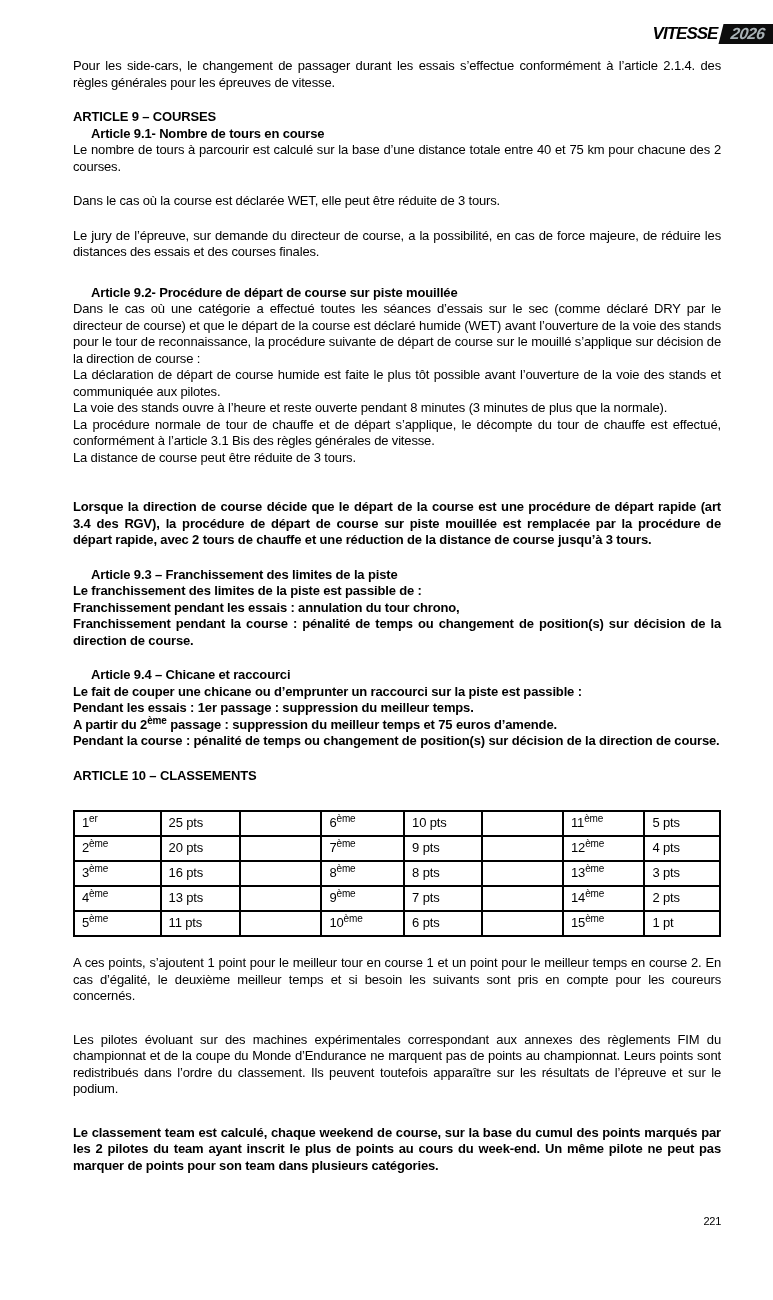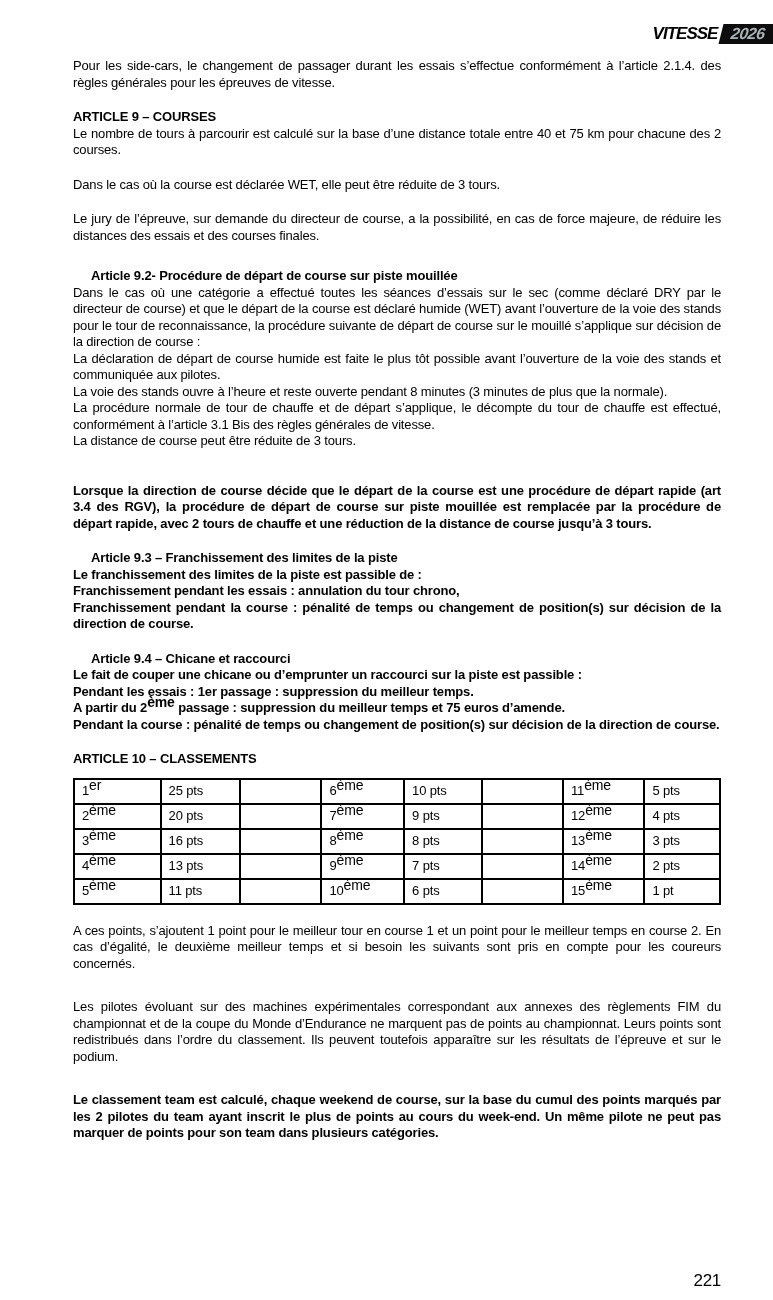--- a/index.html
+++ b/index.html
@@ -44,59 +44,60 @@
     text-align:justify;
   }
   .doc p{margin:0;}
   .doc .h{font-weight:bold;text-align:left;}
   .doc .sub{padding-left:18px;}
   .doc .b{font-weight:bold;}
   .gap{margin-top:18px !important;}
   .gap-lg{margin-top:33px !important;}
   .gap-md{margin-top:27px !important;}
   .gap-jury{margin-top:24px !important;}
-  sup{font-size:14px;line-height:0;}
+  sup{font-size:10px;line-height:0;}
   
   table.points{
     border-collapse:collapse;
     width:100%;
-    margin-top:10px;
+    margin-top:26px;
     table-layout:fixed;
   }
   table.points td{
     border:2px solid #000;
     height:23px;
     padding:0 0 0 7px;
     font-size:13px;
     text-align:left;
     vertical-align:middle;
   }
   
   .page-number{
-    position:absolute;top:1271px;right:52px;
-    font-size:17px;letter-spacing:-0.3px;
+    position:absolute;top:1215px;right:52px;
+    font-size:11px;letter-spacing:-0.3px;
   }
 </style>
 </head>
 <body>
 
 <div class="page">
 
   <div class="header">
     <span class="brand">VITESSE</span>
     <div class="banner" style="background: rgb(13, 13, 13);">
       <span style="color: rgb(169, 178, 182);">2026</span>
     </div>
   </div>
 
   <div class="doc">
 
     <p>Pour les side-cars, le changement de passager durant les essais s’effectue conformément à l’article 2.1.4. des règles générales pour les épreuves de vitesse.</p>
 
     <p class="h gap">ARTICLE 9 – COURSES</p>
+    <p class="h sub">Article 9.1- Nombre de tours en course</p>
     <p>Le nombre de tours à parcourir est calculé sur la base d’une distance totale entre 40 et 75 km pour chacune des 2 courses.</p>
 
     <p class="gap">Dans le cas où la course est déclarée WET, elle peut être réduite de 3 tours.</p>
 
     <p class="gap">Le jury de l’épreuve, sur demande du directeur de course, a la possibilité, en cas de force majeure, de réduire les distances des essais et des courses finales.</p>
 
     <p class="h sub gap-jury">Article 9.2- Procédure de départ de course sur piste mouillée</p>
     <p>Dans le cas où une catégorie a effectué toutes les séances d’essais sur le sec (comme déclaré DRY par le directeur de course) et que le départ de la course est déclaré humide (WET) avant l’ouverture de la voie des stands pour le tour de reconnaissance, la procédure suivante de départ de course sur le mouillé s’applique sur décision de la direction de course :</p>
     <p>La déclaration de départ de course humide est faite le plus tôt possible avant l’ouverture de la voie des stands et communiquée aux pilotes.</p>
     <p>La voie des stands ouvre à l’heure et reste ouverte pendant 8 minutes (3 minutes de plus que la normale).</p>

